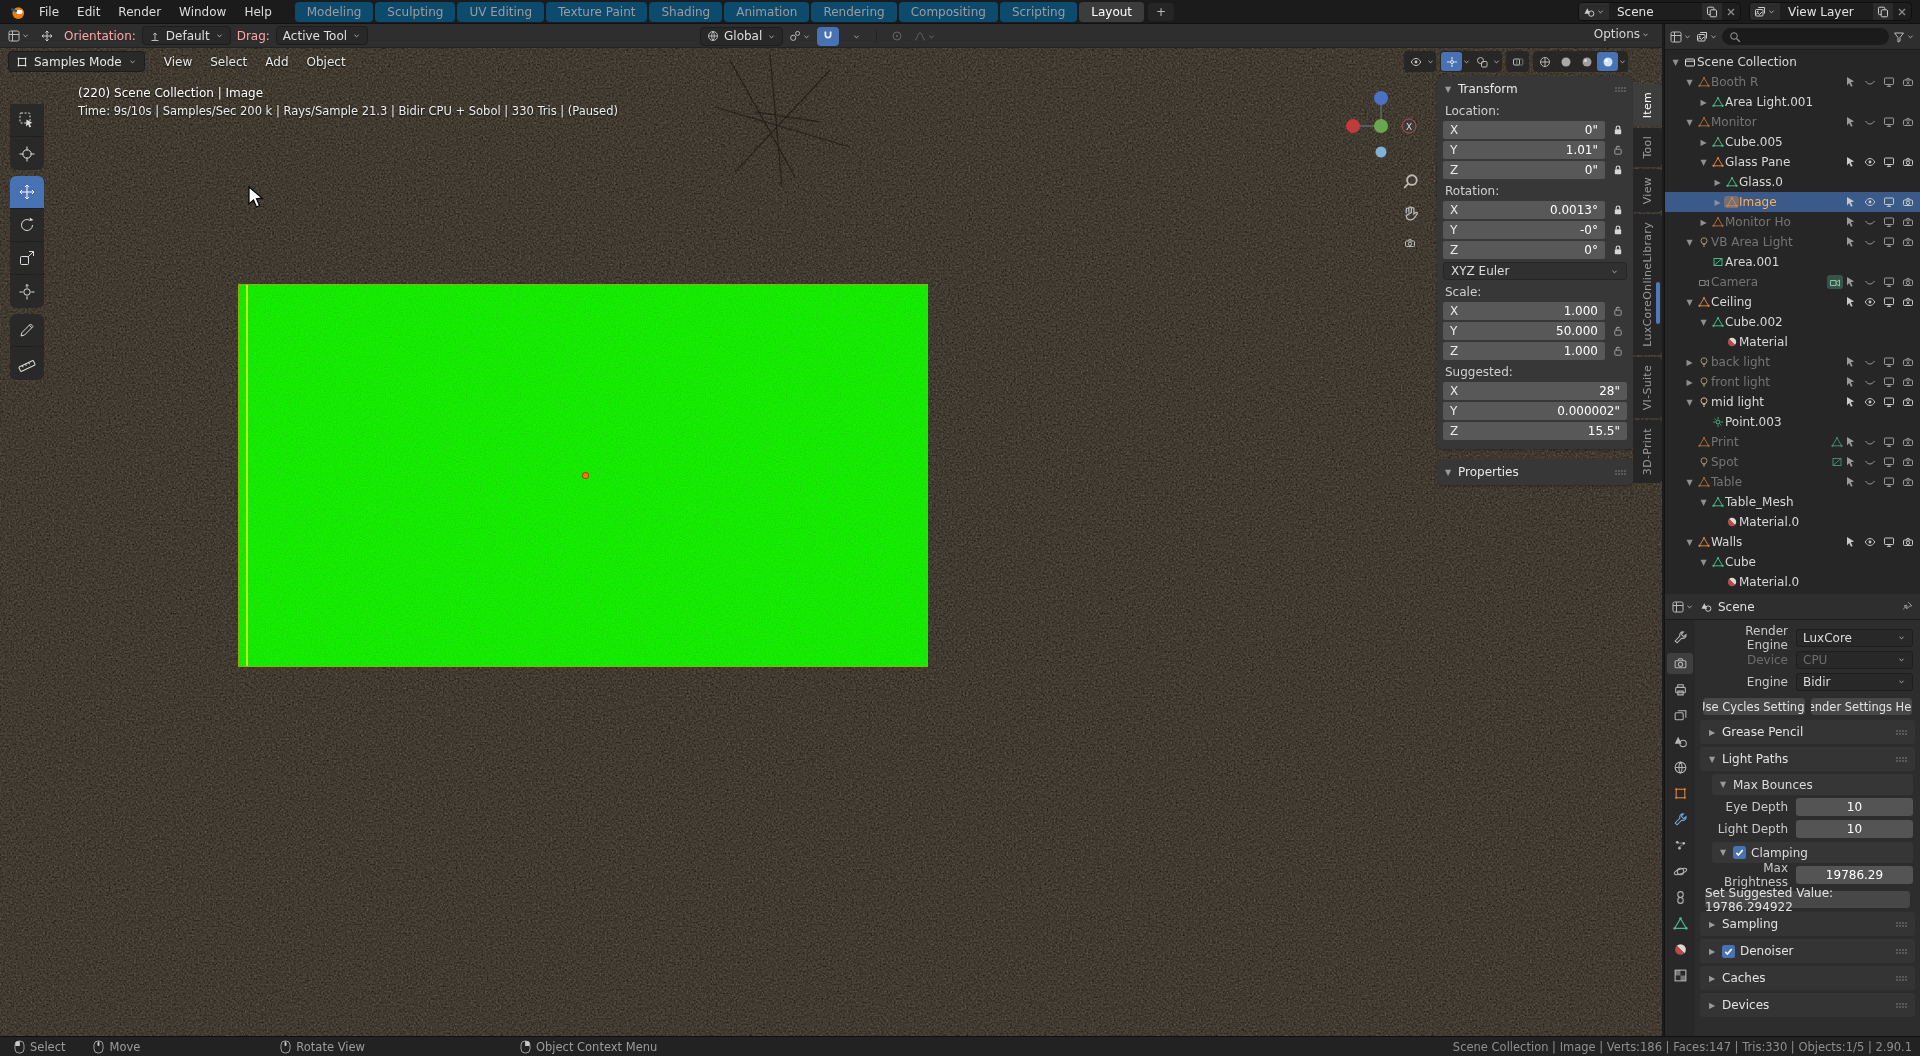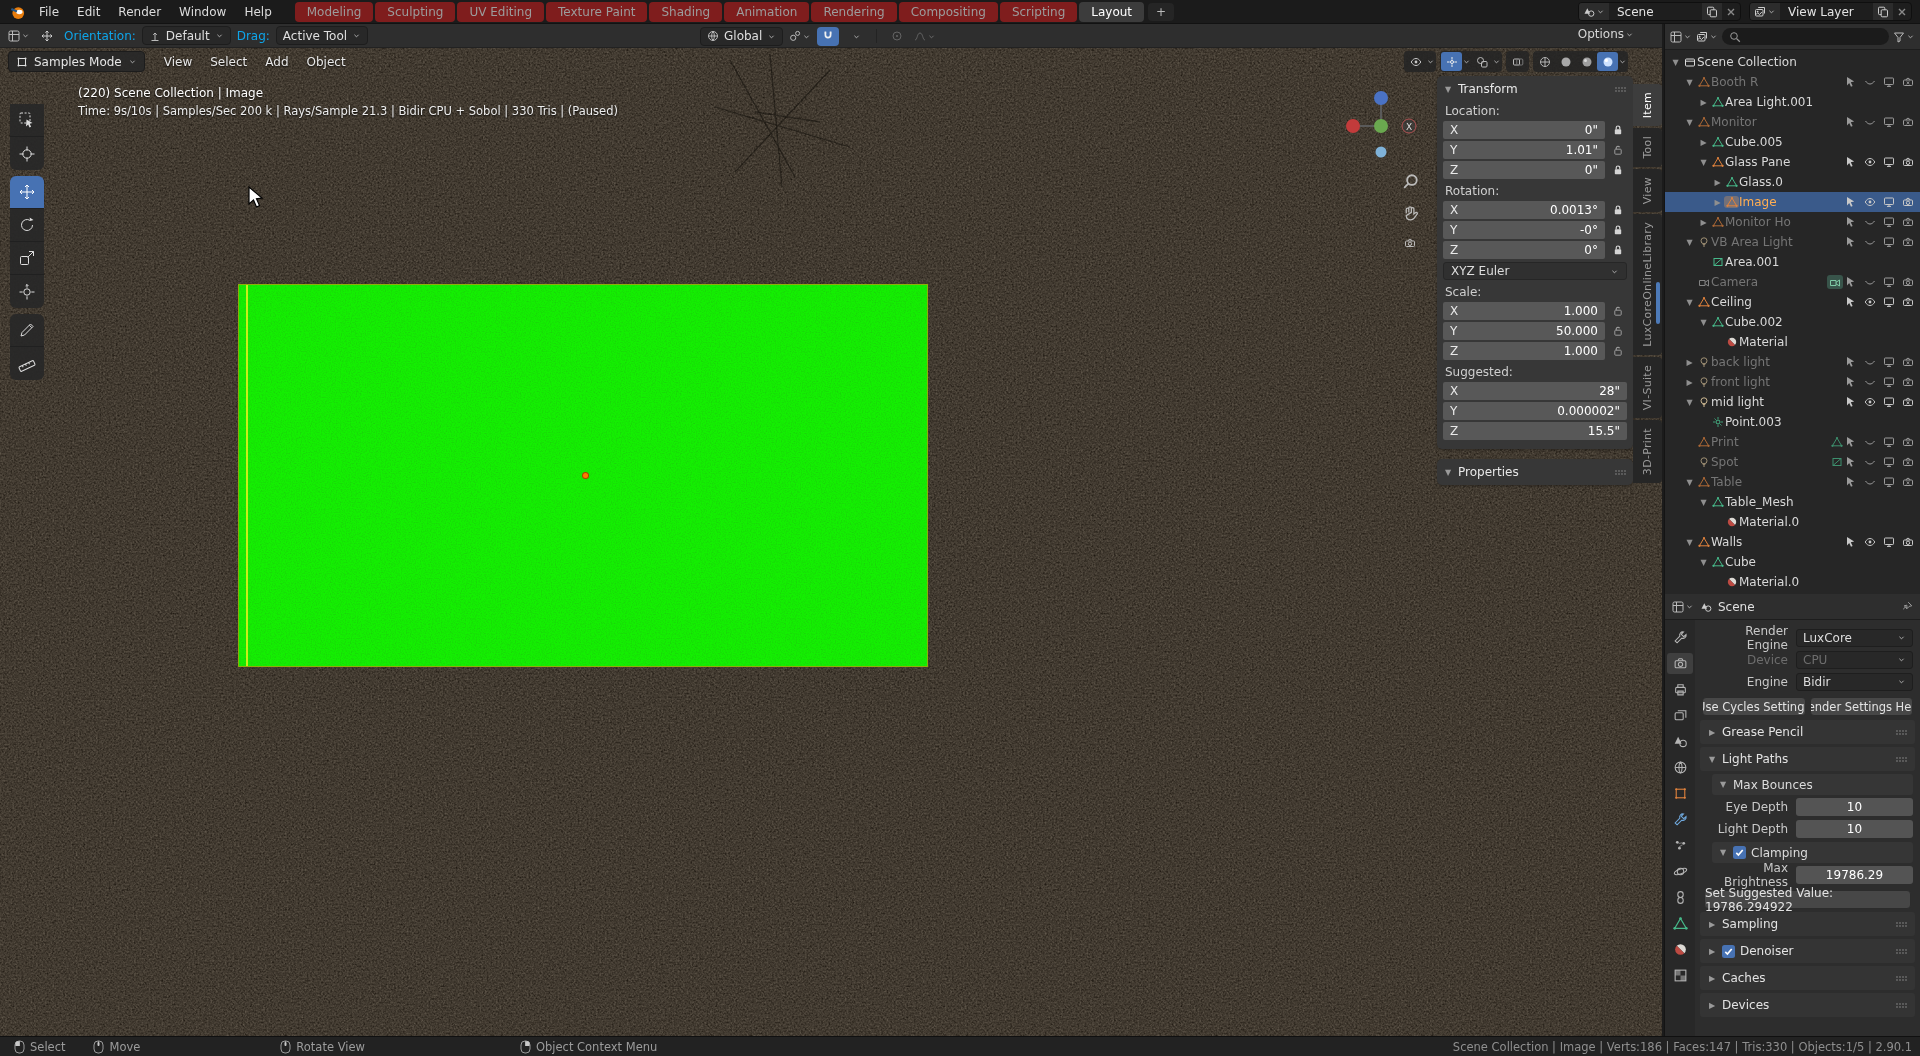--- a/index.html
+++ b/index.html
@@ -5,37 +5,37 @@
 *{margin:0;padding:0;box-sizing:border-box;user-select:none}
 html,body{background:#000}
 #root{position:relative;width:1920px;height:1056px;background:#1b1b1b;font-family:"DejaVu Sans",sans-serif;font-size:12px;color:#d6d6d6;overflow:hidden}
 .abs{position:absolute}
 svg{display:block}
 
 #topbar{position:absolute;left:0;top:0;width:1920px;height:24px;display:flex;align-items:center;background:#1b1b1b;border-bottom:1px solid #121212;padding:0 8px;z-index:40}
 #logo{margin:0 4px 0 2px}
 .tmenu{padding:0 9px;line-height:24px;color:#dcdcdc}
 #wtabs{display:flex;margin-left:14px;gap:2px;align-items:center}
-.wtab{padding:3px 12px;background:#7f1d1d;color:#9c9c9c;border-radius:4px;line-height:14px}
+.wtab{padding:3px 12px;background:#0c4a6e;color:#9c9c9c;border-radius:4px;line-height:14px}
 .wtab.active{background:#3c3c3c;color:#fff}
 #newtab{margin-left:4px;padding:2px 8px;background:#252525;border-radius:4px;color:#bbb}
 #top-right{margin-left:auto;display:flex;gap:8px;align-items:center}
 .selector{display:flex;align-items:center;height:19px;background:#1e1e1e;border:1px solid #0f0f0f;border-radius:4px;overflow:hidden}
 .selector .sic{display:flex;align-items:center;gap:1px;padding:0 4px;background:#2c2c2c;height:100%}
 .selector .sval{padding:0 8px;min-width:92px;color:#e3e3e3}
 .selector .sbtn{width:20px;height:100%;display:flex;align-items:center;justify-content:center;background:#2c2c2c;margin-left:1px}
 .selector .sx{width:18px;display:flex;align-items:center;justify-content:center}
 
 #toolsettings{position:absolute;left:0;top:24px;width:1662px;height:24px;background:#2e2e2e;border-bottom:1px solid #222;display:flex;align-items:center;z-index:30}
 .ts-group{display:flex;align-items:center;gap:6px}
 #ts-left{margin-left:8px}
 #ts-center{position:absolute;left:700px;top:0;height:24px}
-#ts-options{position:absolute;right:28px;top:0;height:20px}
+#ts-options{position:absolute;right:12px;top:0;height:20px}
 .dd{display:flex;align-items:center;gap:5px;height:19px;background:#282828;border:1px solid #1d1d1d;border-radius:4px;padding:0 6px;color:#dfdfdf}
-.lbl{color:#0ea5e9}
+.lbl{color:#fca5a5}
 .icobtn{min-width:22px;height:19px;display:flex;align-items:center;justify-content:center;border-radius:4px;gap:1px}
 .icobtn.on{background:#4772b3}
 .dim-ic{opacity:.5}
 .vsep{width:1px;height:14px;background:#232323;margin:0 3px}
 
 #viewport{position:absolute;left:0;top:48px;width:1662px;height:988px;background:#1f1912;overflow:hidden}
 #vp-noise{position:absolute;left:0;top:0;opacity:.5}
 #vp-header{position:absolute;left:0;top:0;width:100%;height:27px;display:flex;align-items:center;padding:0 34px 0 8px;gap:2px;z-index:8}
 #mode-dd{display:flex;align-items:center;gap:6px;background:rgba(40,40,40,.92);border:1px solid #1c1c1c;border-radius:4px;height:21px;padding:0 7px;margin-right:8px;color:#e5e5e5}
 .vmenu{padding:0 9px;color:#e9e9e9;text-shadow:0 1px 2px rgba(0,0,0,.9)}

